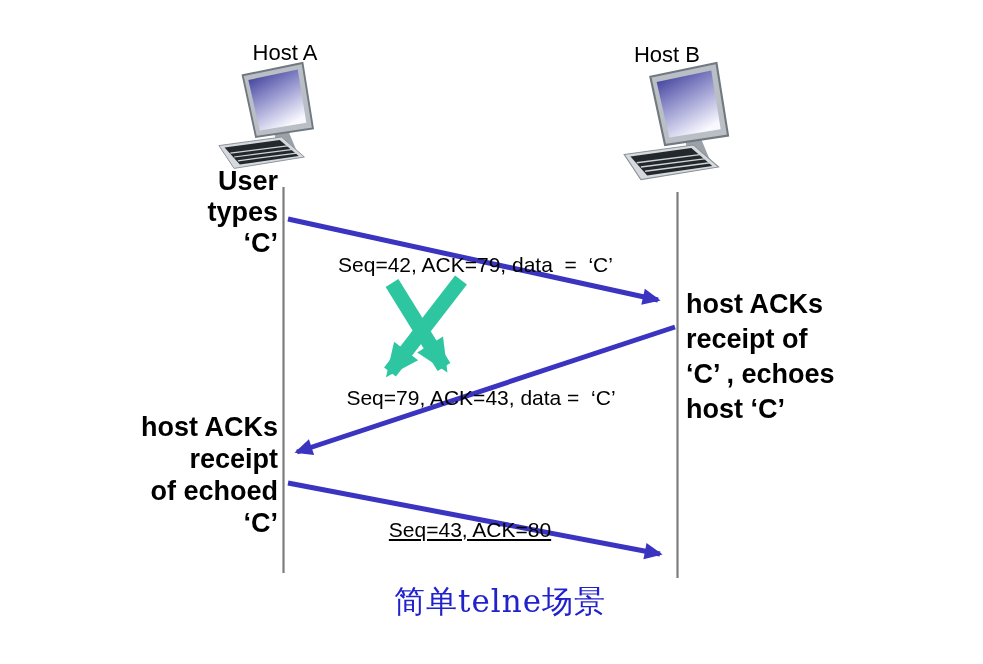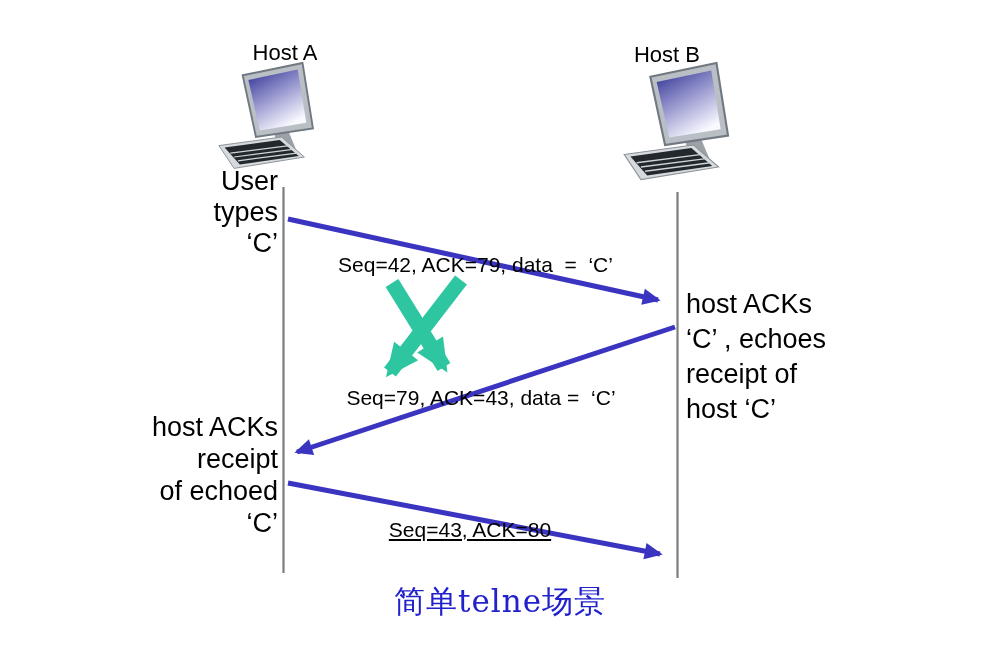--- a/index.html
+++ b/index.html
@@ -21,21 +21,21 @@
   }
   .overlay{position:absolute;left:0;top:0;width:983px;height:664px;}
   .arrow{stroke:var(--arrow-blue);stroke-width:5;fill:none;}
   .loss-arm{stroke:var(--loss-green);stroke-width:15;fill:none;}
   .timeline{stroke:var(--timeline-gray);stroke-width:2.2;}
   #mBlue path{fill:var(--arrow-blue);}
   #mGreen path{fill:var(--loss-green);}
   .txt{position:absolute;line-height:1.15;}
   .host-label{font-size:22px;text-align:center;}
   .note{font-size:27px;}
-  .note .ln{display:block;}
+  .note .ln{display:block;font-weight:bold;}
   .right-align{text-align:right;}
   .left-align{text-align:left;}
   .msg-label{
     font-size:21px;
     text-align:center;
     white-space:pre;
   }
   .caption{
     font-size:31px;
     text-align:center;
@@ -98,22 +98,22 @@
   <div class="txt host-label" style="left:612px;top:42px;width:110px;">Host B</div>
 
   <div class="txt note right-align" style="left:160px;top:166px;width:118px;">
     <span class="ln">User</span>
     <span class="ln">types</span>
     <span class="ln">‘C’</span>
   </div>
 
   <div class="txt note left-align" style="left:686px;top:287px;width:190px;line-height:1.3;">
     <span class="ln">host ACKs</span>
+    <span class="ln">receipt of</span>
     <span class="ln">‘C’ , echoes</span>
-    <span class="ln">receipt of</span>
     <span class="ln">host  ‘C’</span>
   </div>
 
   <div class="txt note right-align" style="left:130px;top:412px;width:148px;line-height:1.18;">
     <span class="ln">host ACKs</span>
     <span class="ln">receipt</span>
     <span class="ln">of echoed</span>
     <span class="ln">‘C’</span>
   </div>
 

